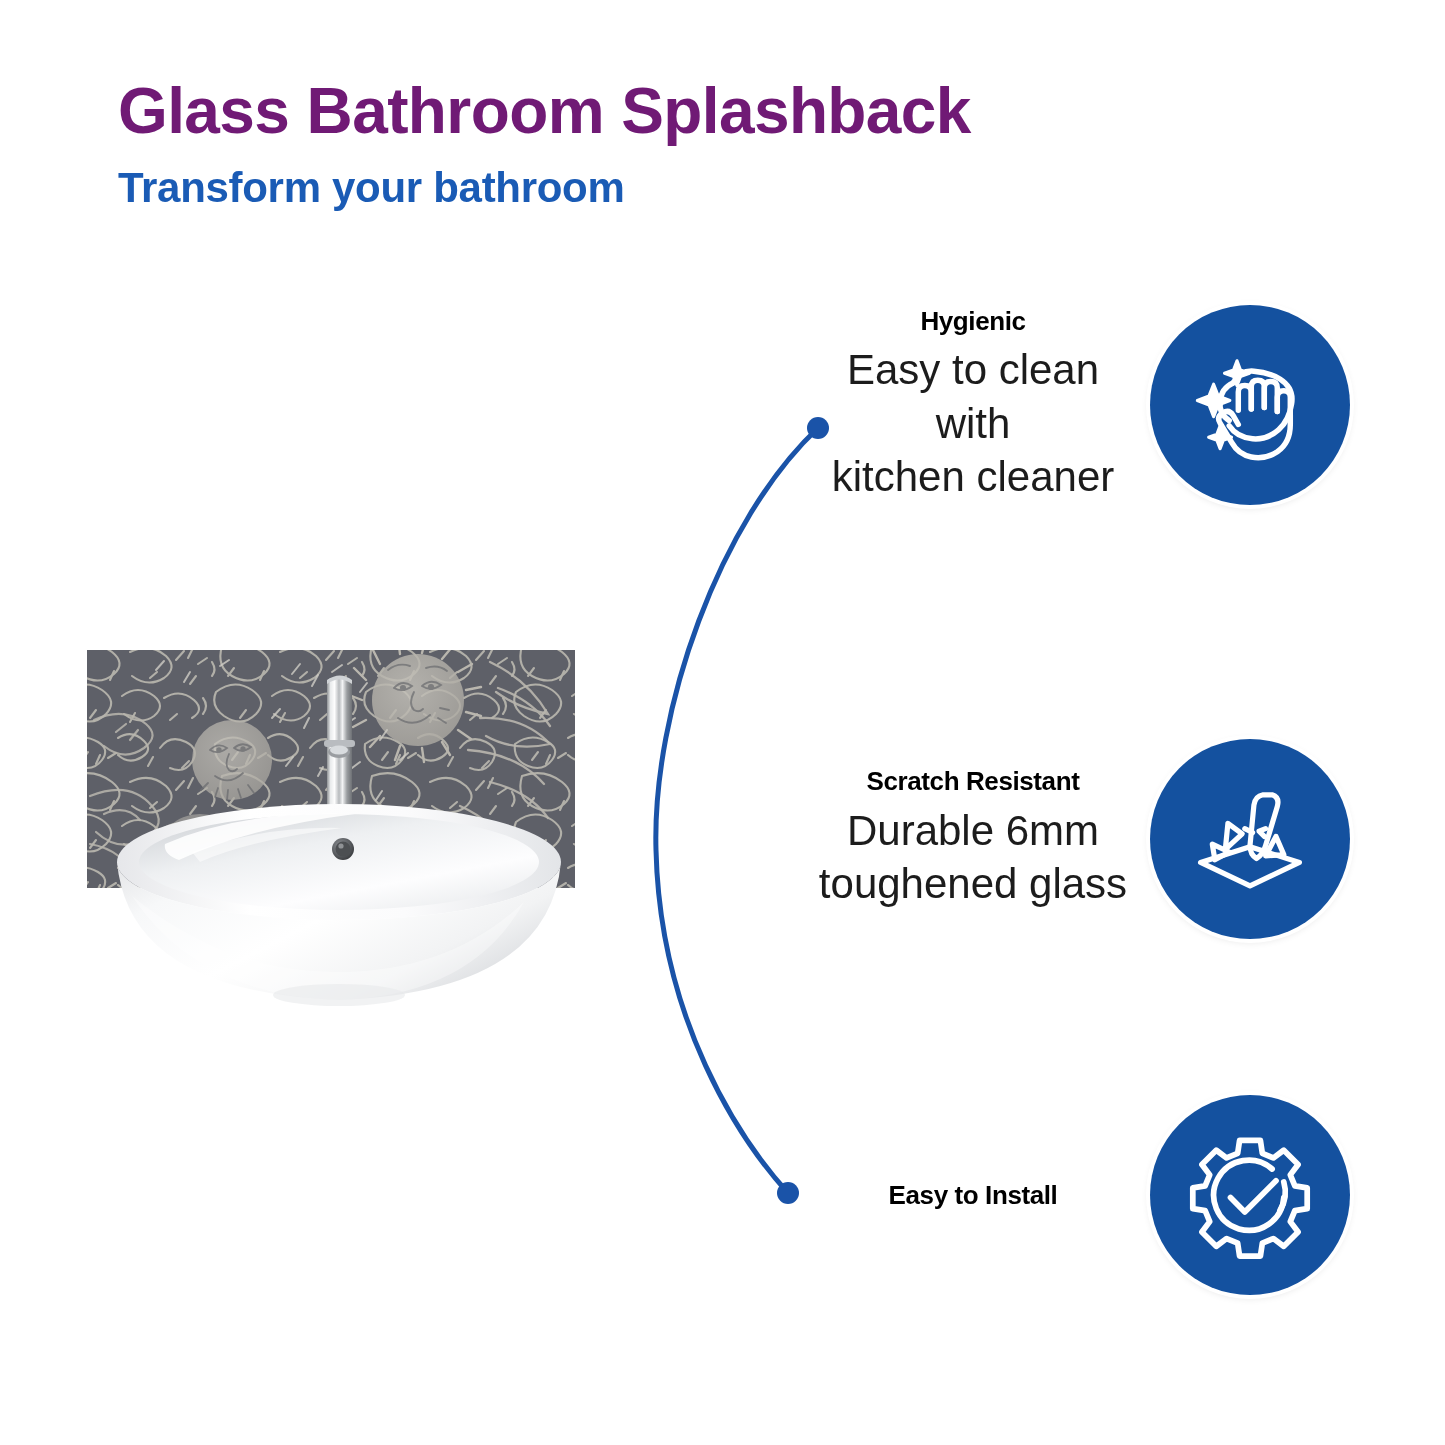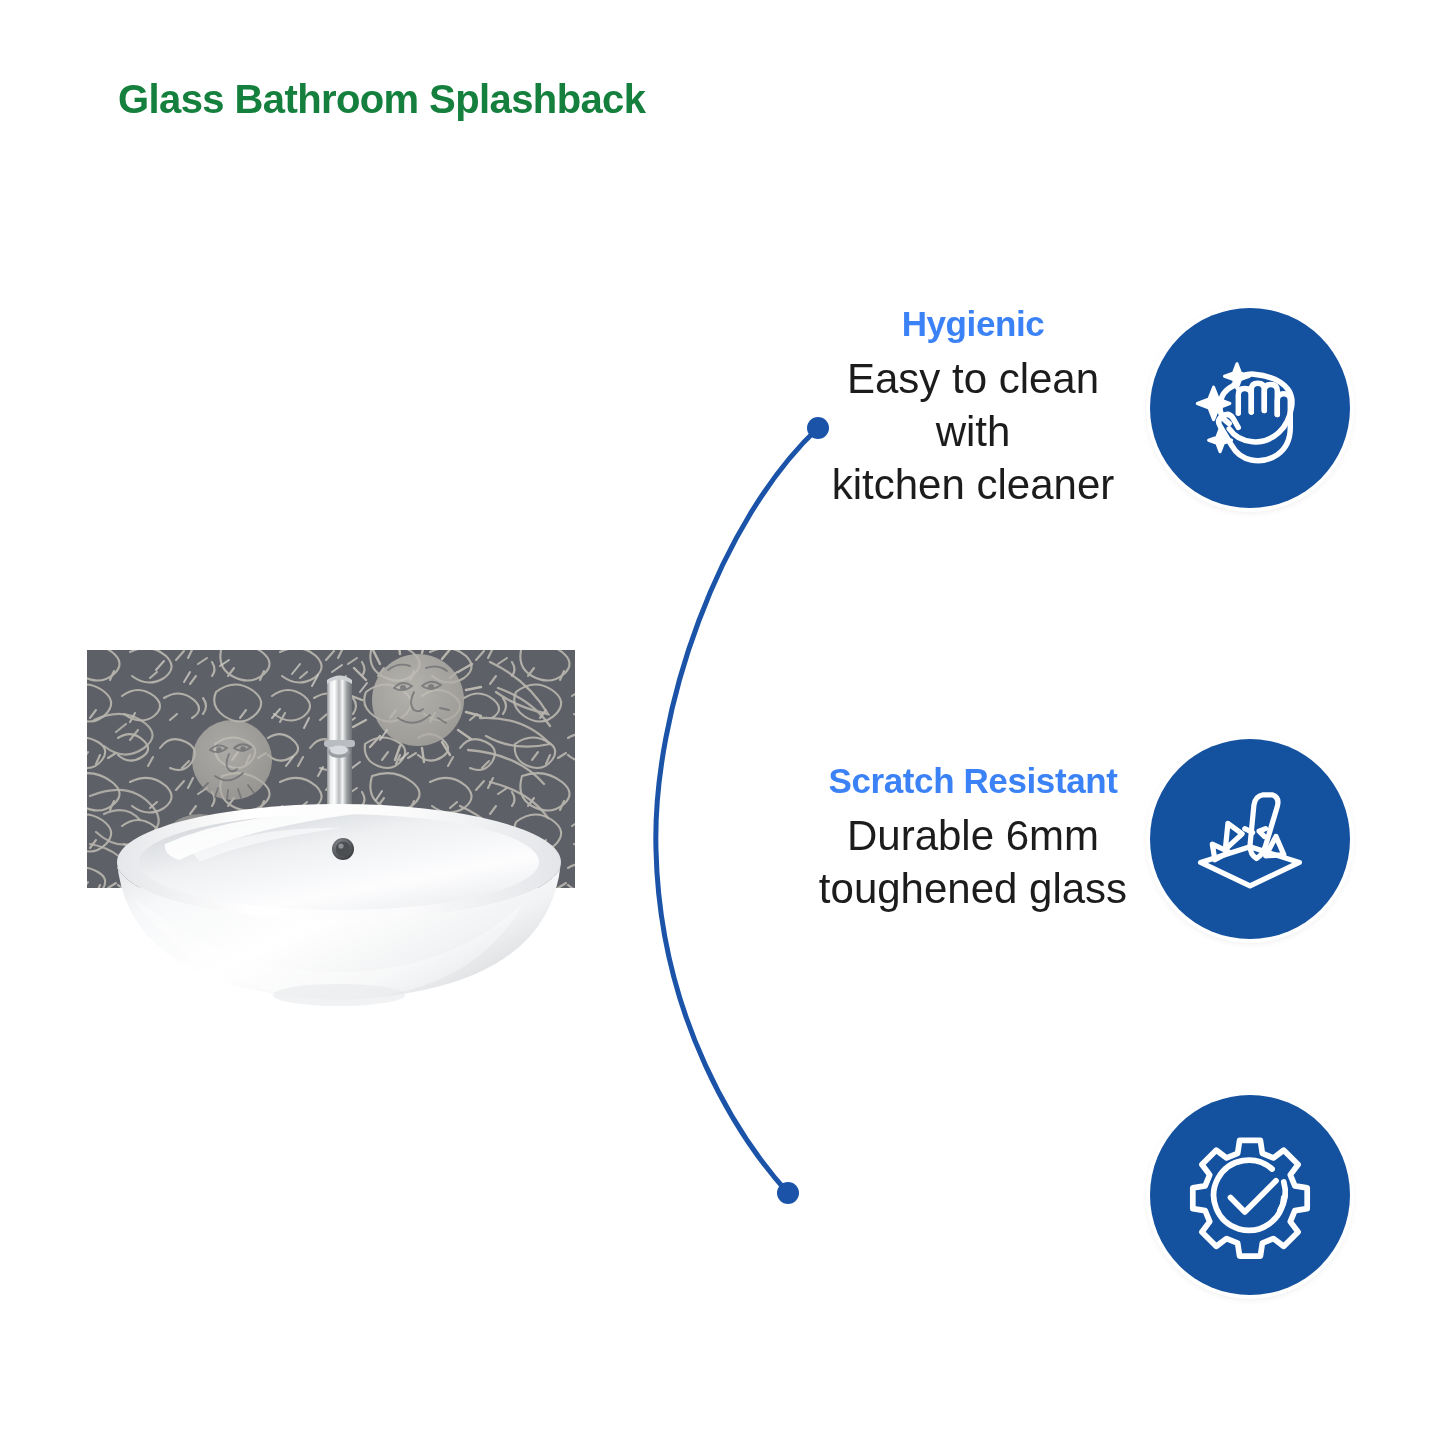--- a/index.html
+++ b/index.html
@@ -7,23 +7,23 @@
   body {
     background:#ffffff;
     font-family:"Liberation Sans", sans-serif;
     position:relative;
     overflow:hidden;
   }
 
   
   #header { position:absolute; left:118px; top:78px; width:1000px; }
   #main-title {
-    font-size:40px;
+    font-size:64px;
     font-weight:700;
-    color:#15803d;
+    color:#701a75;
     letter-spacing:-0.6px;
     line-height:1.05;
     white-space:nowrap;
   }
   #sub-title {
     font-size:42px;
     font-weight:700;
     color:#1a5bb5;
     letter-spacing:-0.3px;
     line-height:1.1;
@@ -63,23 +63,23 @@
   #feature-0 { top:305px; }
   #feature-1 { top:739px; }
   #feature-2 { top:1095px; }
 
   .feature-text {
     width:340px;
     text-align:center;
     padding-right:14px;
   }
   .feature-title {
-    font-size:35px;
+    font-size:26px;
     font-weight:700;
-    color:#3b82f6;
+    color:#000000;
     letter-spacing:-0.4px;
     line-height:1.1;
     white-space:nowrap;
   }
   .feature-desc {
     font-size:42px;
     font-weight:400;
     color:#1c1c1c;
     line-height:1.27;
     margin-top:8px;
@@ -97,20 +97,21 @@
     align-items:center;
     justify-content:center;
   }
   .icon-circle svg { width:130px; height:130px; display:block; }
 </style>
 </head>
 <body>
 
 <div id="header">
   <div id="main-title">Glass Bathroom Splashback</div>
+  <div id="sub-title">Transform your bathroom</div>
 </div>
 
 <div id="product-image">
   <svg viewBox="0 0 560 460" xmlns="http://www.w3.org/2000/svg">
     <defs>
 
       <pattern id="doodle" x="0" y="0" width="150" height="130" patternUnits="userSpaceOnUse">
         <g stroke="#b9b6ae" stroke-width="2.1" fill="none" opacity="0.92" stroke-linecap="round">
           <path d="M5 14 q16 -12 33 -2 q12 7 4 18 q-9 12 -24 6 q-15 -6 -13 -22"></path>
           <path d="M58 8 q14 -9 26 3 q9 9 -2 16 q-13 8 -24 -2"></path>
@@ -331,20 +332,21 @@
         <path d="M21 54 l2 12 l11 -6 z"></path>
         <path d="M70 48 l6 14 l-14 1 z"></path>
         <path d="M46 42 l6 3"></path>
       </svg>
     </span>
   </div>
 </div>
 
 <div class="feature" id="feature-2">
   <div class="feature-text">
+    <div class="feature-title">Easy to Install</div>
   </div>
   <div class="icon-circle">
     <span>
       <svg viewBox="0 0 100 100" xmlns="http://www.w3.org/2000/svg" fill="none" stroke="#ffffff" stroke-width="4.4" stroke-linecap="round" stroke-linejoin="round">
 
         <path d="M42 8 L58 8 L59.5 18 L68 21.5 L76 15.5 L87 26.5 L81 34.5 L84.5 43 L94 44.5
                  L94 60.5 L84.5 62 L81 70.5 L87 78.5 L76 89.5 L68 83.5 L59.5 87 L58 97 L42 97
                  L40.5 87 L32 83.5 L24 89.5 L13 78.5 L19 70.5 L15.5 62 L6 60.5 L6 44.5
                  L15.5 43 L19 34.5 L13 26.5 L24 15.5 L32 21.5 L40.5 18 Z"></path>
 

